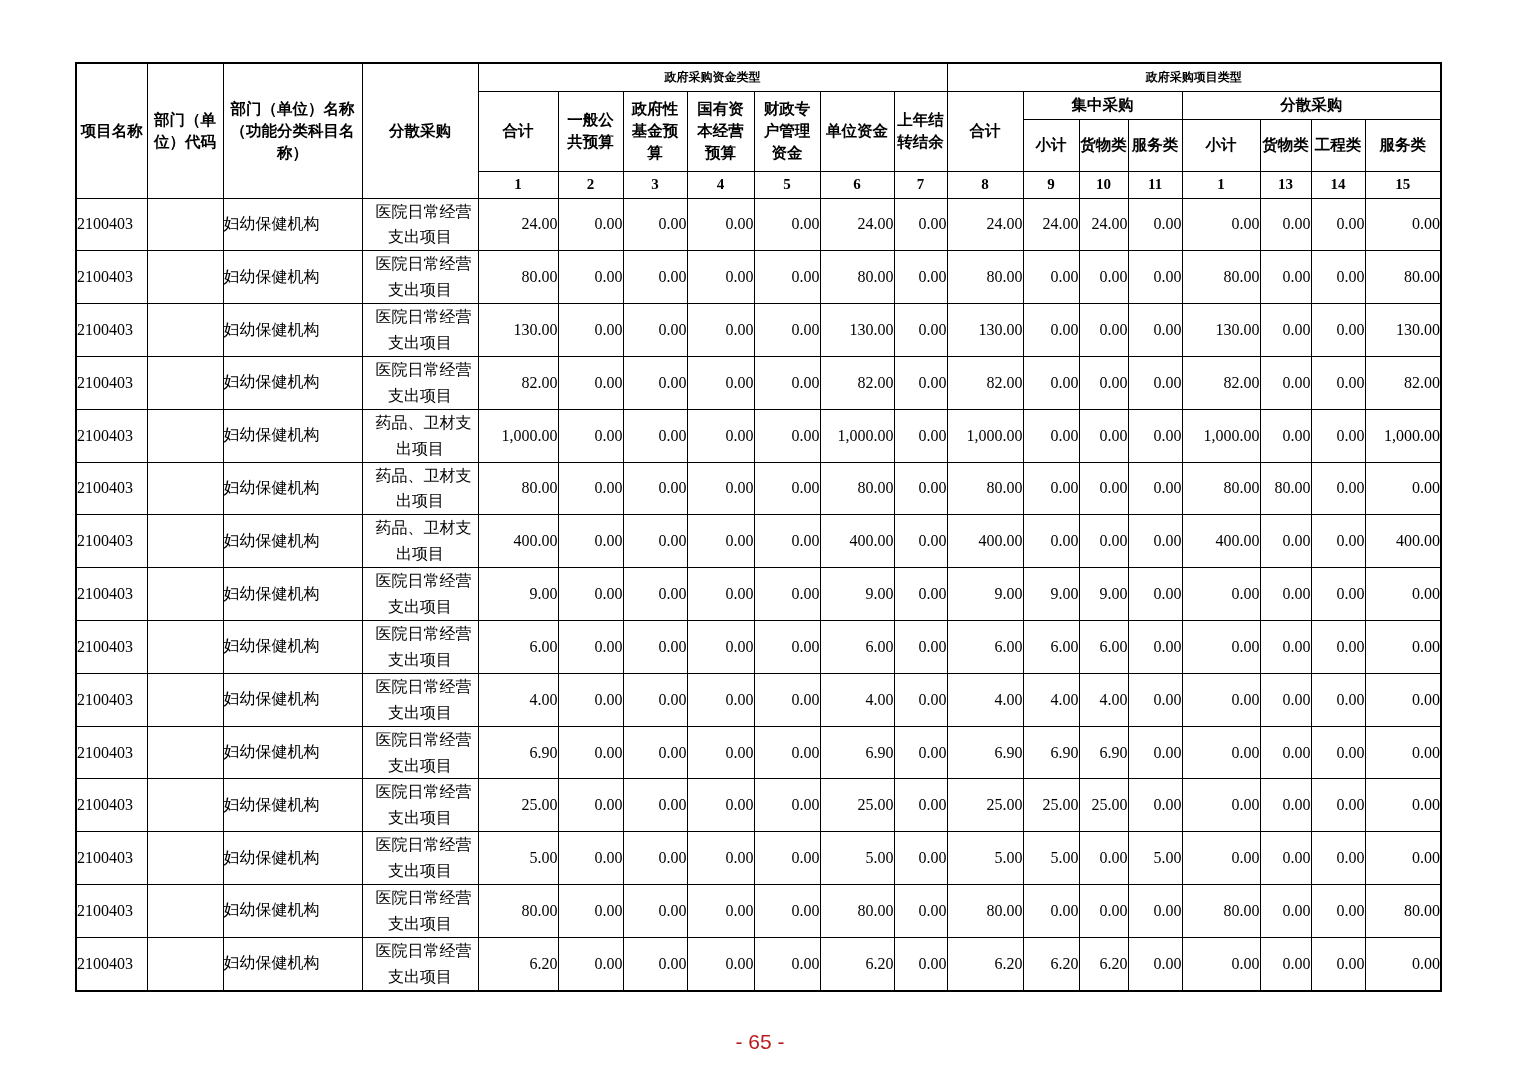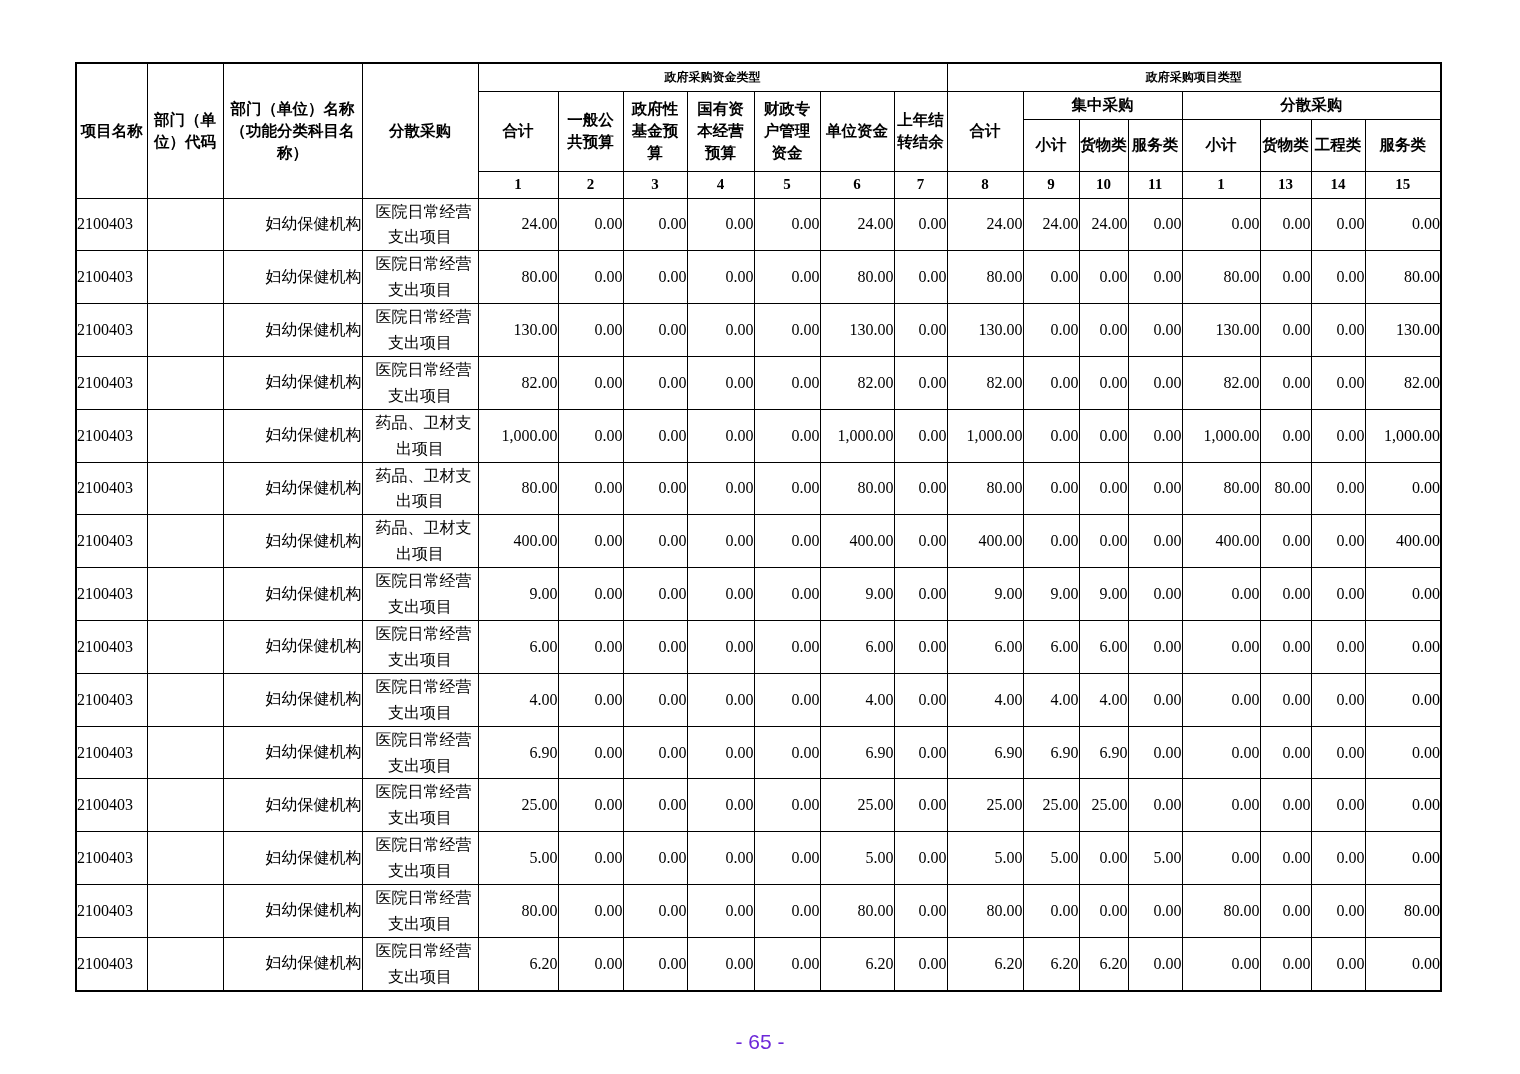--- a/index.html
+++ b/index.html
@@ -40,31 +40,31 @@
   tr.num-row td {
     height: 27px;
     font-family: "Liberation Serif", "DejaVu Serif", serif;
     font-weight: 700;
     font-size: 15px;
     text-align: center;
   }
   tbody td { height: 51.8px; font-size: 16px; }
   td.td-code     { }
   td.td-deptcode { text-align: center; }
-  td.td-deptname { text-align: right; }
+  td.td-deptname { text-align: left; }
   td.td-proj     { text-align: center; padding: 0 4px; text-indent: 7px; line-height: 1.62; }
   td.td-val      { text-align: right; padding-right: 4px; }
 
   .page-footer {
     position: absolute;
     left: 0; right: 0; top: 1030px;
     text-align: center;
     font-family: "Liberation Sans", "DejaVu Sans", sans-serif;
     font-size: 21px;
-    color: #6d28d9;
+    color: #b91c1c;
   }
 </style>
 </head>
 <body>
 
 <div class="sheet">
 
   <table class="budget">
     <colgroup>
       <col style="width:71px">

